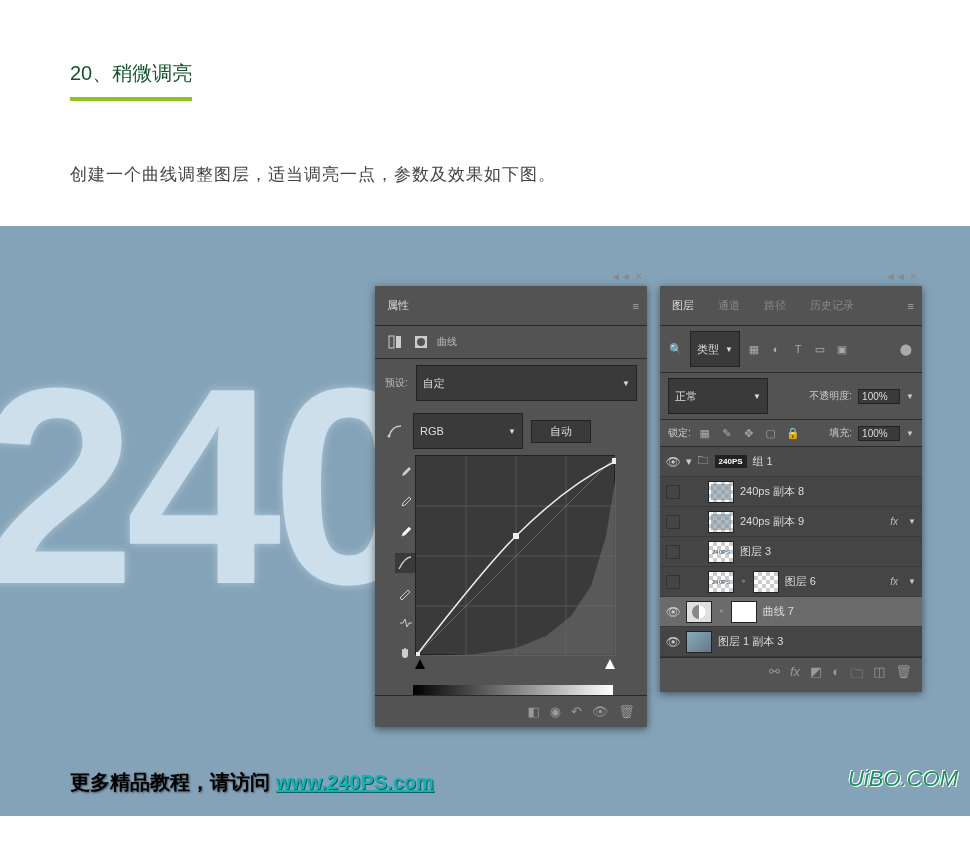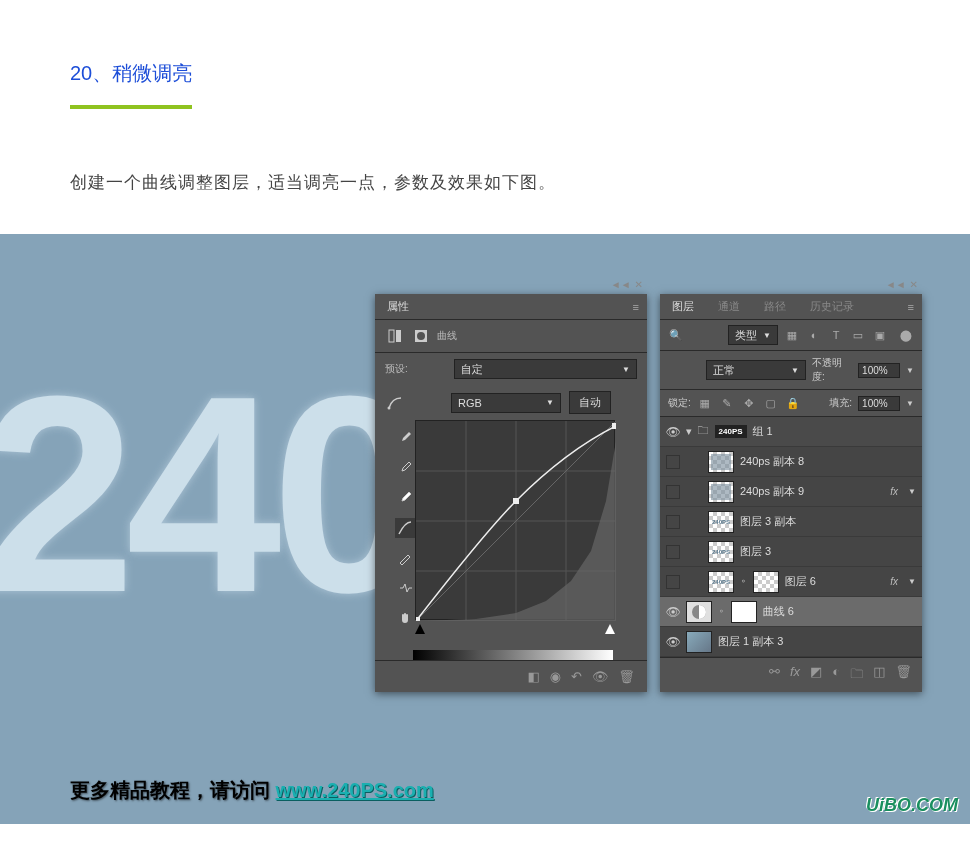--- a/index.html
+++ b/index.html
@@ -1,38 +1,38 @@
 <!DOCTYPE html>
 <html><head>
 <meta charset="utf-8">
 <style>
 * { margin: 0; padding: 0; box-sizing: border-box; }
 body { font-family: "Microsoft YaHei", sans-serif; background: #fff; width: 970px; }
 .article { padding: 60px 70px 40px; }
-.step-title { font-size: 20px; color: #1d4ed8; border-bottom: 4px solid #8fc31f; display: inline-block; padding-bottom: 18px; font-weight: 500; }
+.step-title { font-size: 20px; color: #14532d; border-bottom: 4px solid #8fc31f; display: inline-block; padding-bottom: 10px; font-weight: 500; }
 .step-desc { font-size: 17px; color: #444; margin-top: 62px; letter-spacing: 1px; }
 .canvas { position: relative; background: #85a3b8; height: 590px; overflow: hidden; }
 .bg-text { position: absolute; left: -20px; top: 100px; font-size: 280px; font-weight: bold; color: #c5d6e0; letter-spacing: -10px; font-family: Arial, sans-serif; text-shadow: 0 0 8px rgba(180,200,215,0.8); filter: contrast(1.1); }
 
 
 .panel { position: absolute; background: #535353; font-size: 11px; color: #ccc; box-shadow: 0 2px 8px rgba(0,0,0,0.5); }
-.panel-header { display: flex; align-items: center; background: #535353; border-bottom: 1px solid #2a2a2a; height: 26px; position: relative; }
+.panel-header { display: flex; align-items: center; background: #535353; border-bottom: 1px solid #2a2a2a; height: 40px; position: relative; }
 .panel-tab { padding: 5px 12px; background: #535353; color: #ddd; cursor: pointer; }
 .panel-tab.inactive { color: #888; }
 .panel-menu { position: absolute; right: 8px; color: #aaa; }
 .panel-close { position: absolute; right: 4px; top: -15px; display: flex; gap: 4px; }
 .panel-close span { color: #888; font-size: 10px; }
 
 
 .props { left: 375px; top: 60px; width: 272px; }
 .props-sub { display: flex; align-items: center; padding: 6px 10px; gap: 6px; border-bottom: 1px solid #2a2a2a; }
 .props-row { display: flex; align-items: center; padding: 6px 10px; gap: 8px; }
 .props-label { color: #bbb; font-size: 10px; }
-.select { background: #3a3a3a; border: 1px solid #222; color: #ddd; padding: 2px 6px; font-size: 11px; flex: 1; height: 20px; display: flex; align-items: center; justify-content: space-between; margin-left: 38px; }
-.btn { background: #3a3a3a; border: 1px solid #222; color: #ddd; padding: 3px 9px; font-size: 11px; }
+.select { background: #3a3a3a; border: 1px solid #222; color: #ddd; padding: 2px 6px; font-size: 11px; flex: 1; height: 36px; display: flex; align-items: center; justify-content: space-between; }
+.btn { background: #3a3a3a; border: 1px solid #222; color: #ddd; padding: 3px 18px; font-size: 11px; }
 .tool-col { display: flex; flex-direction: column; gap: 10px; padding: 8px 0 8px 10px; }
 .tool-icon { width: 20px; height: 20px; color: #ccc; display: flex; align-items: center; justify-content: center; }
 .tool-icon.active { background: #3a3a3a; }
 .curve-area { display: flex; padding: 0 10px 10px; }
 .curve-box { background: #3a3a3a; border: 1px solid #222; width: 200px; height: 200px; position: relative; }
 .gradient-h { height: 10px; background: linear-gradient(to right, #000, #fff); margin: 4px 0 0 38px; width: 200px; }
 .props-footer { display: flex; justify-content: flex-end; gap: 10px; padding: 8px 12px; border-top: 1px solid #2a2a2a; }
 .footer-icon { color: #999; font-size: 13px; }
 
 
@@ -52,21 +52,21 @@
 .layer-thumb .inner { position: absolute; inset: 2px; background: rgba(120,140,155,0.6); }
 .layer-name { color: #ddd; font-size: 11px; flex: 1; }
 .fx-badge { color: #bbb; font-size: 10px; font-style: italic; }
 .mask-thumb { width: 26px; height: 22px; background: #fff; border: 1px solid #222; flex-shrink: 0; }
 .adj-thumb { width: 26px; height: 22px; background: #e0e0e0; border: 1px solid #222; display: flex; align-items: center; justify-content: center; flex-shrink: 0; }
 .layers-footer { display: flex; justify-content: flex-end; gap: 10px; padding: 6px 10px; border-top: 1px solid #2a2a2a; background: #535353; }
 
 .watermark { position: absolute; bottom: 20px; left: 70px; font-size: 20px; font-weight: bold; }
 .wm-white { color: #000000; text-shadow: 1px 1px 2px rgba(0,0,0,0.5); }
 .wm-teal { color: #1aafb0; text-shadow: 1px 1px 0 #0a5f60; text-decoration: underline; }
-.corner-wm { position: absolute; right: 12px; bottom: 8px; font-size: 18px; font-weight: bold; color: #1a8f5f; text-shadow: 1px 1px 0 #fff, -1px -1px 0 #fff; font-style: italic; }
+.corner-wm { position: absolute; right: 12px; bottom: 24px; font-size: 22px; font-weight: normal; color: #1a8f5f; text-shadow: 1px 1px 0 #fff, -1px -1px 0 #fff; font-style: italic; }
 .chevron { font-size: 8px; }
 </style>
 </head>
 <body>
 
 <div class="article">
   <div class="step-title">20、稍微调亮</div>
   <div class="step-desc">创建一个曲线调整图层，适当调亮一点，参数及效果如下图。</div>
 </div>
 
@@ -263,28 +263,20 @@
           <div class="layer-name">240ps 副本 9</div>
           <span class="fx-badge">fx</span>
           <span class="chevron" style="margin-left: 4px;">▼</span>
         </div>
         <div class="layer-row">
           <div class="vis-icon" style="border: 1px solid rgb(51, 51, 51);"></div>
           <div class="layer-indent"></div>
           <div class="layer-thumb">
             <div style="position:absolute;inset:0;display:flex;align-items:center;justify-content:center;font-size:6px;font-weight:bold;color:#5a7a8f">240PS</div>
           </div>
-          <div class="layer-name">图层 3 副本</div>
-        </div>
-        <div class="layer-row">
-          <div class="vis-icon" style="border: 1px solid rgb(51, 51, 51);"></div>
-          <div class="layer-indent"></div>
-          <div class="layer-thumb">
-            <div style="position:absolute;inset:0;display:flex;align-items:center;justify-content:center;font-size:6px;font-weight:bold;color:#5a7a8f">240PS</div>
-          </div>
           <div class="layer-name">图层 3</div>
         </div>
         <div class="layer-row">
           <div class="vis-icon" style="border: 1px solid rgb(51, 51, 51);"></div>
           <div class="layer-indent"></div>
           <div class="layer-thumb">
             <div style="position:absolute;inset:0;display:flex;align-items:center;justify-content:center;font-size:6px;font-weight:bold;color:#5a7a8f">240PS</div>
           </div>
           <span style="color: rgb(170, 170, 170); font-size: 8px;">⚬</span>
           <div class="mask-thumb" style="background-image: linear-gradient(45deg, rgb(204, 204, 204) 25%, transparent 25%, transparent 75%, rgb(204, 204, 204) 75%), linear-gradient(45deg, rgb(204, 204, 204) 25%, transparent 25%, transparent 75%, rgb(204, 204, 204) 75%); background-size: 8px 8px; background-position: 0px 0px, 4px 4px;"></div>
@@ -295,21 +287,21 @@
         <div class="layer-row selected">
           <div class="vis-icon">👁</div>
           <div class="adj-thumb">
             <svg width="18" height="18">
               <circle cx="9" cy="9" r="7" fill="#888"></circle>
               <path d="M9 2 A7 7 0 0 1 9 16 Z" fill="#fff"></path>
             </svg>
           </div>
           <span style="color: rgb(170, 170, 170); font-size: 8px;">⚬</span>
           <div class="mask-thumb"></div>
-          <div class="layer-name">曲线 6</div>
+          <div class="layer-name">曲线 7</div>
         </div>
         <div class="layer-row">
           <div class="vis-icon">👁</div>
           <div class="layer-thumb" style="background: linear-gradient(135deg, rgb(136, 170, 187), rgb(102, 119, 136));"></div>
           <div class="layer-name">图层 1 副本 3</div>
         </div>
       </div>
     <div class="layers-footer">
       <span class="footer-icon">⚯</span>
       <span class="footer-icon"><i>fx</i></span>

